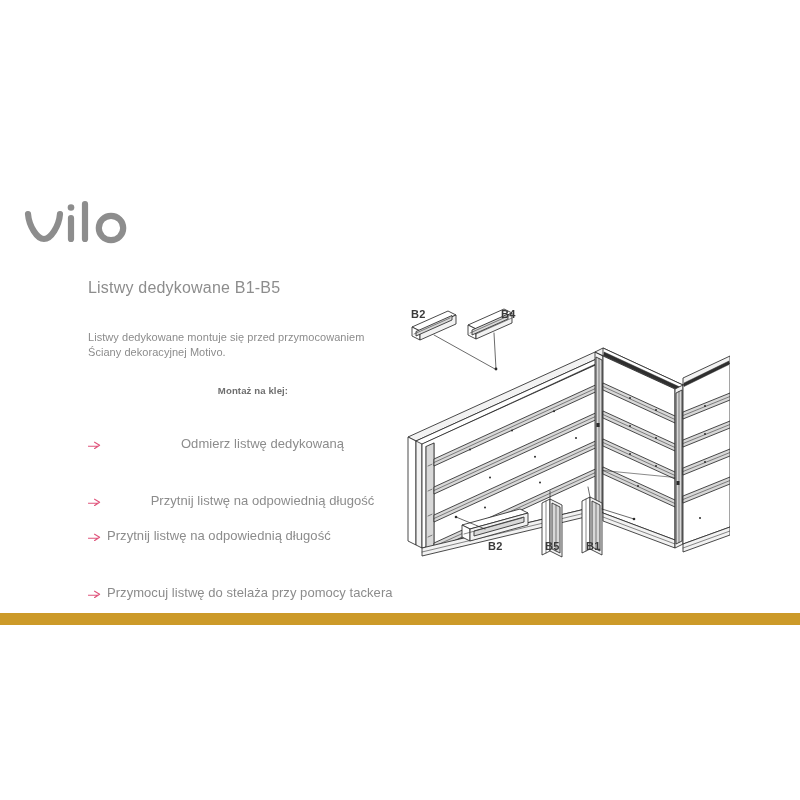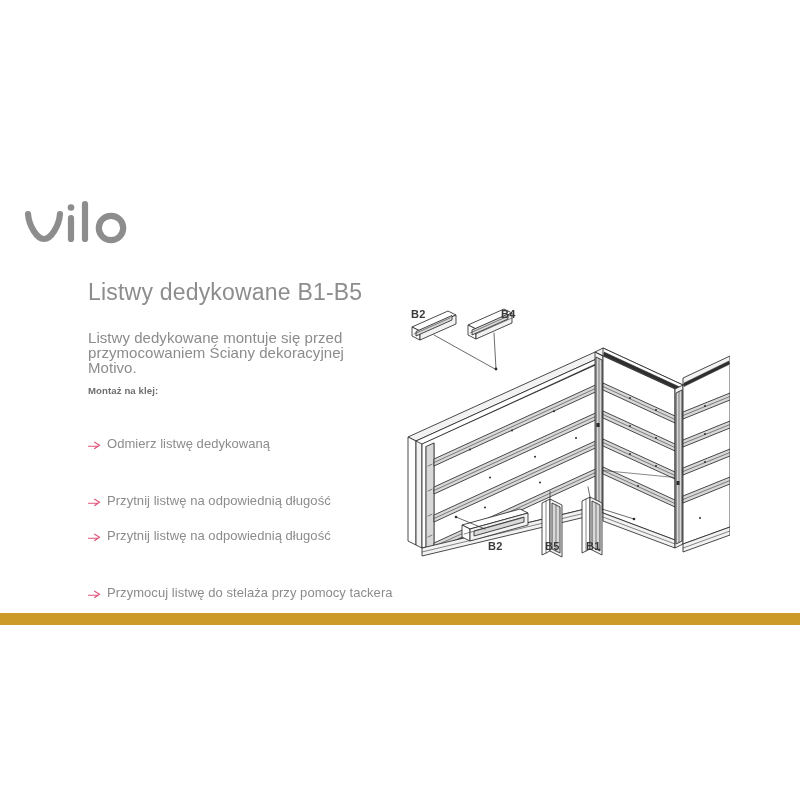--- a/index.html
+++ b/index.html
@@ -29,42 +29,42 @@
     width: 110px;
     height: 58px;
   }
   .logo svg { display: block; }
 
   
   .heading {
     position: absolute;
     left: 88px;
     top: 279px;
-    font-size: 23px;
+    font-size: 16px;
     font-weight: 400;
     color: #8d8d8d;
     letter-spacing: 0.2px;
     white-space: nowrap;
   }
   .intro {
     position: absolute;
     left: 88px;
     top: 330px;
     width: 290px;
-    font-size: 15px;
+    font-size: 11px;
     line-height: 15px;
     color: #8c8c8c;
     letter-spacing: 0.05px;
   }
   .section {
     position: absolute;
     left: 88px;
     width: 330px;
   }
-  .section.s1 { top: 385px; }
+  .section.s1 { top: 385px; text-align: center; }
   .section.s2 { top: 488px; }
 
   .section-title {
     font-size: 9.6px;
     font-weight: bold;
     color: #6f6f6f;
     letter-spacing: 0.1px;
     margin: 0 0 16px 0;
   }
   ul.steps {

